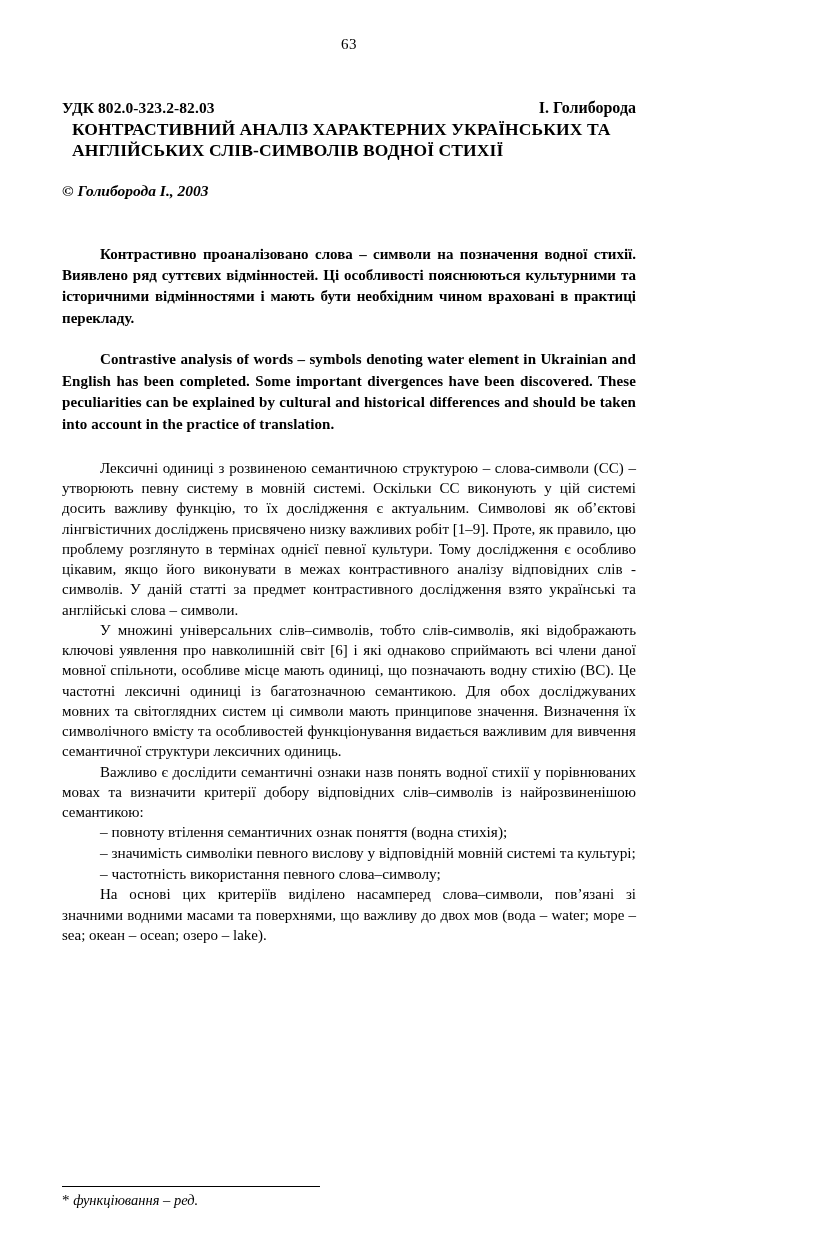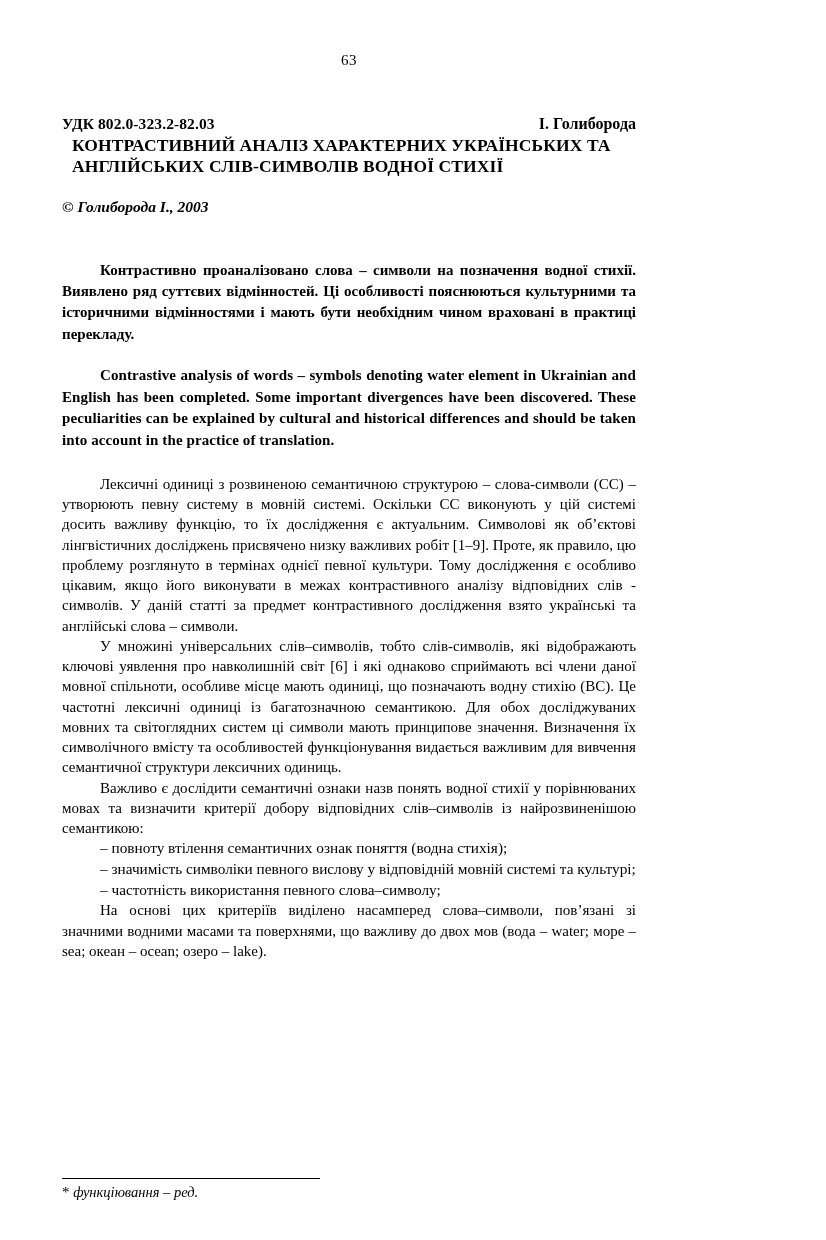--- a/index.html
+++ b/index.html
@@ -13,21 +13,21 @@
     font-family: "Liberation Serif", serif;
     color: #000000;
     position: relative;
     overflow: hidden;
   }
   .page {
     position: relative;
     width: 698px;
     height: 1240px;
     box-sizing: border-box;
-    padding: 52px 62px 20px 62px;
+    padding: 36px 62px 20px 62px;
   }
   .page-number {
     text-align: center;
     font-size: 15px;
     font-weight: 400;
     margin-bottom: 46px;
     letter-spacing: 0.5px;
   }
   .udc-row {
     display: block;
@@ -114,21 +114,21 @@
   .footnote .fn-mark {
     font-size: 15px;
     vertical-align: top;
   }
   .footnote .fn-italic {
     font-style: italic;
   }
   .footnote-block {
     position: absolute;
     left: 62px;
-    bottom: 38px;
+    bottom: 30px;
     width: 700px;
   }
   .body-block {
     margin-top: 0;
   }
 </style>
 </head>
 <body>
 
 <div class="page">

